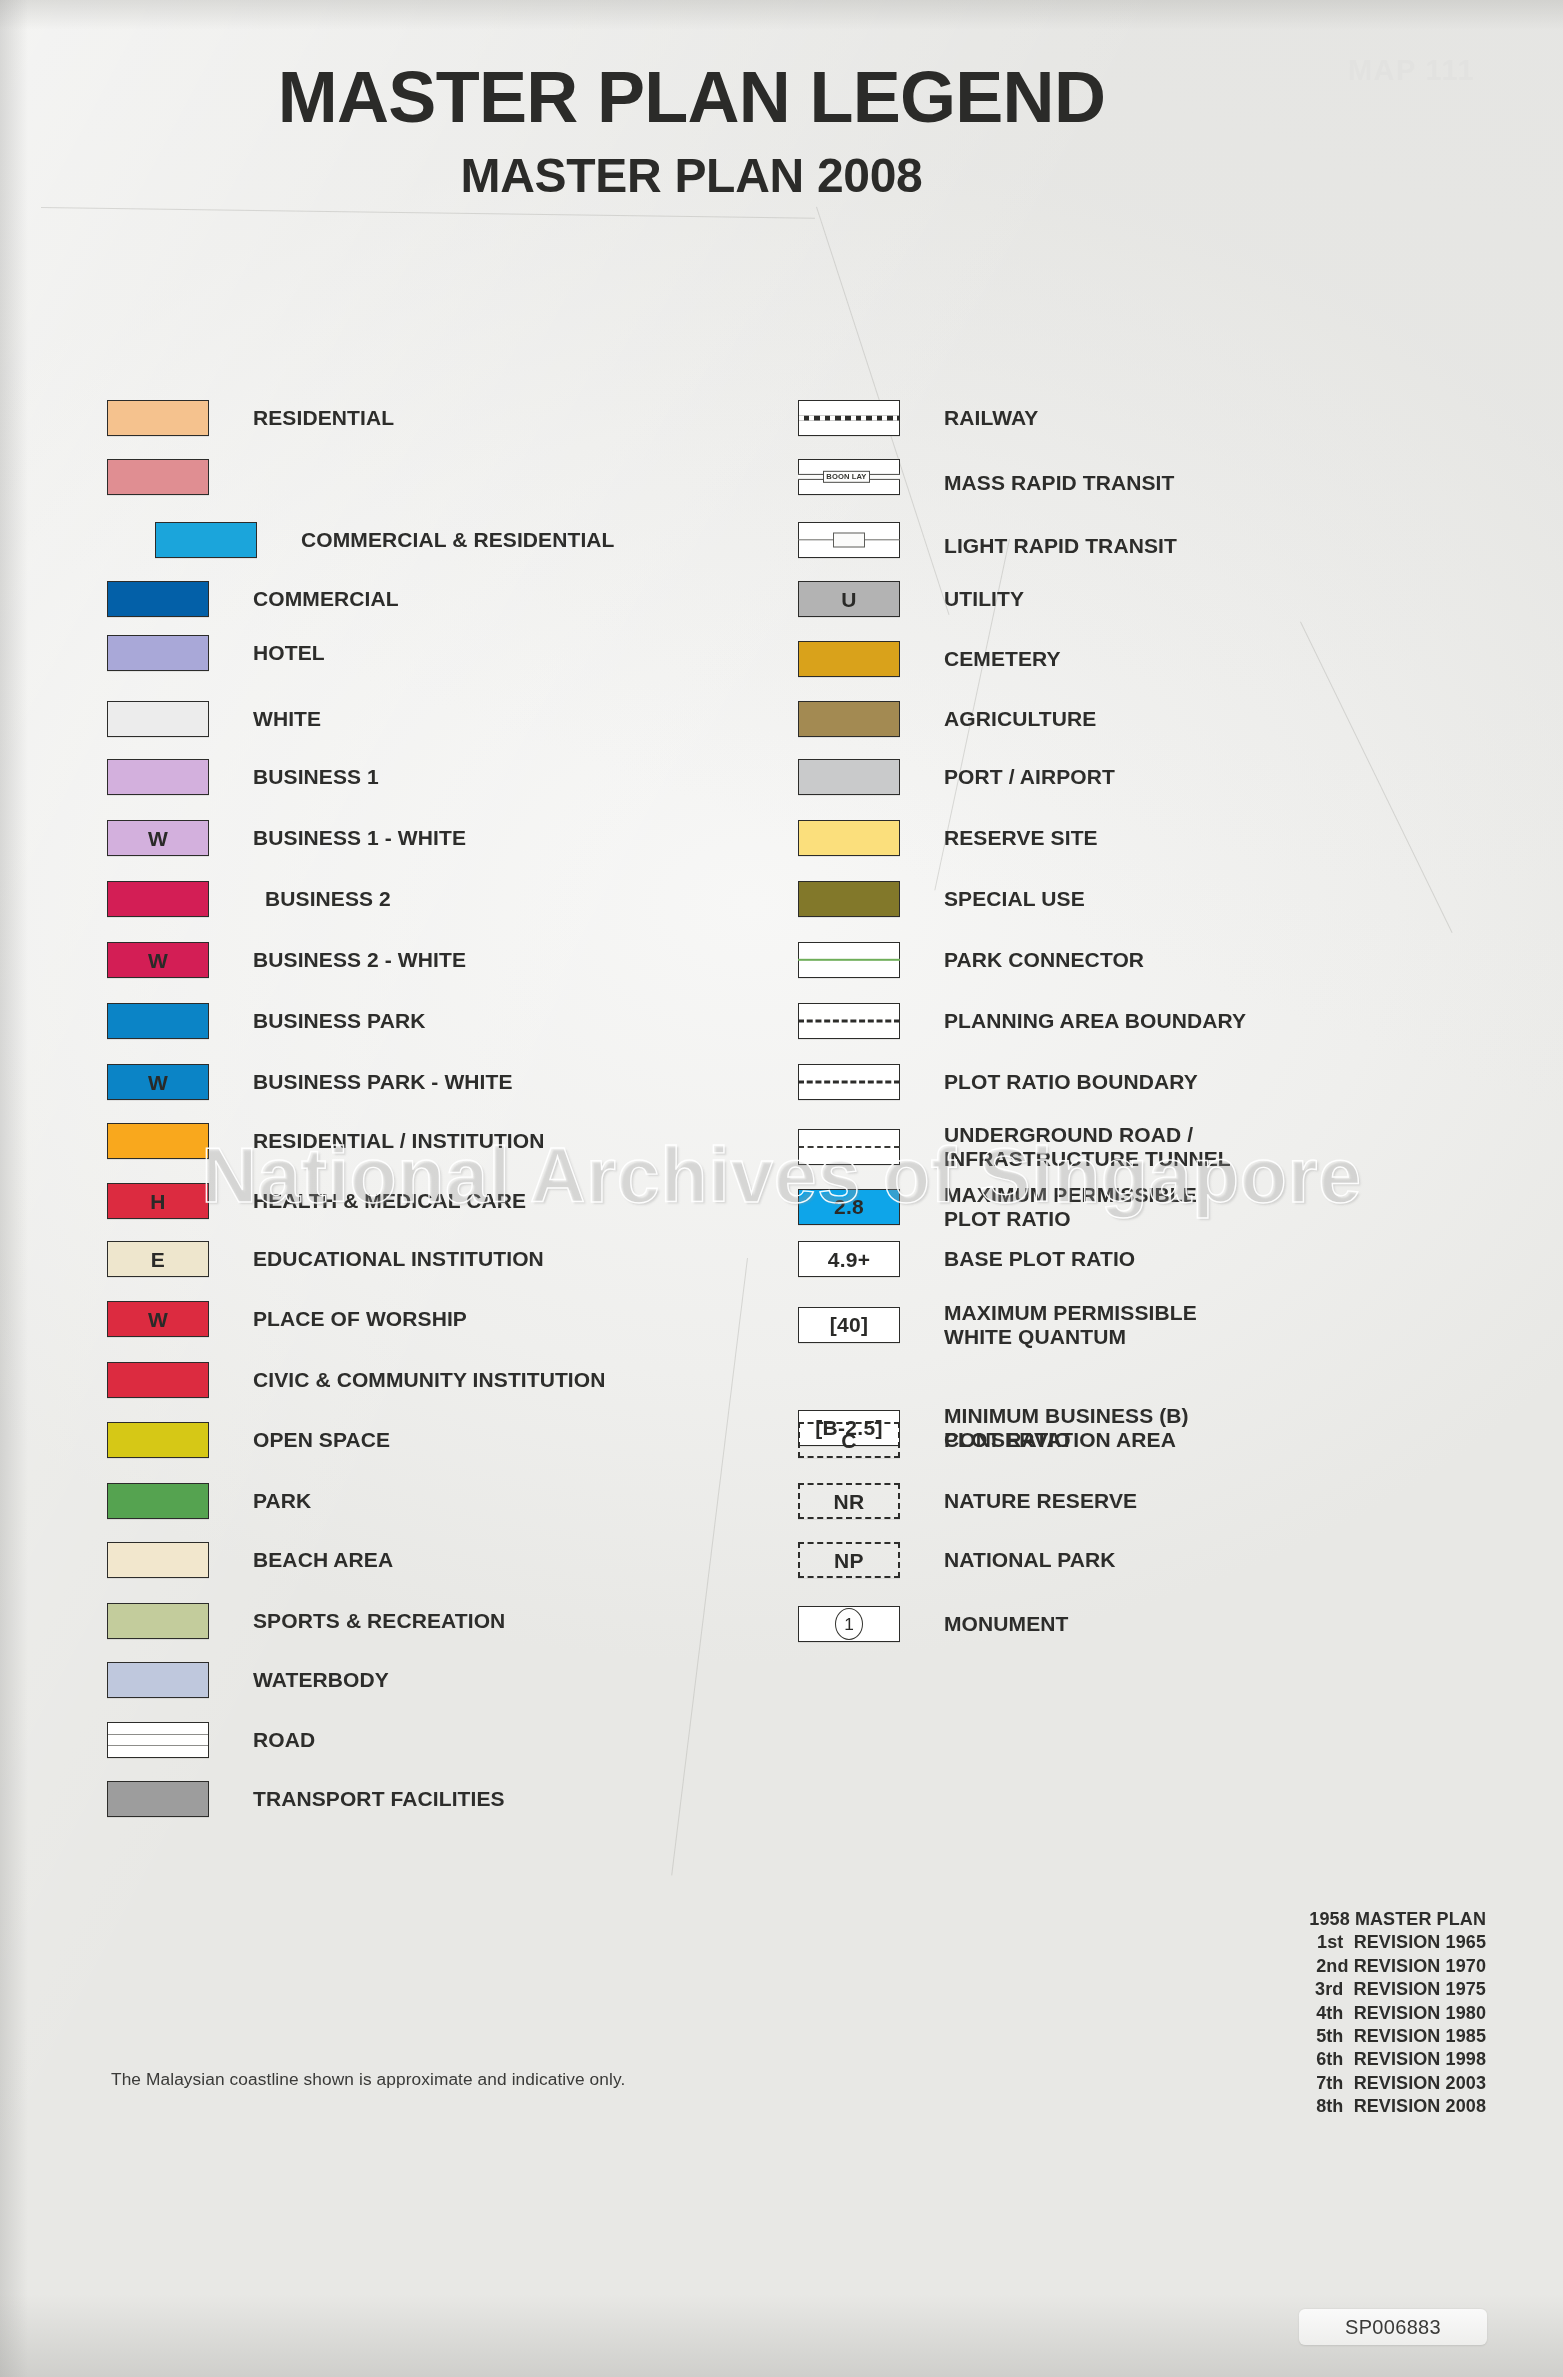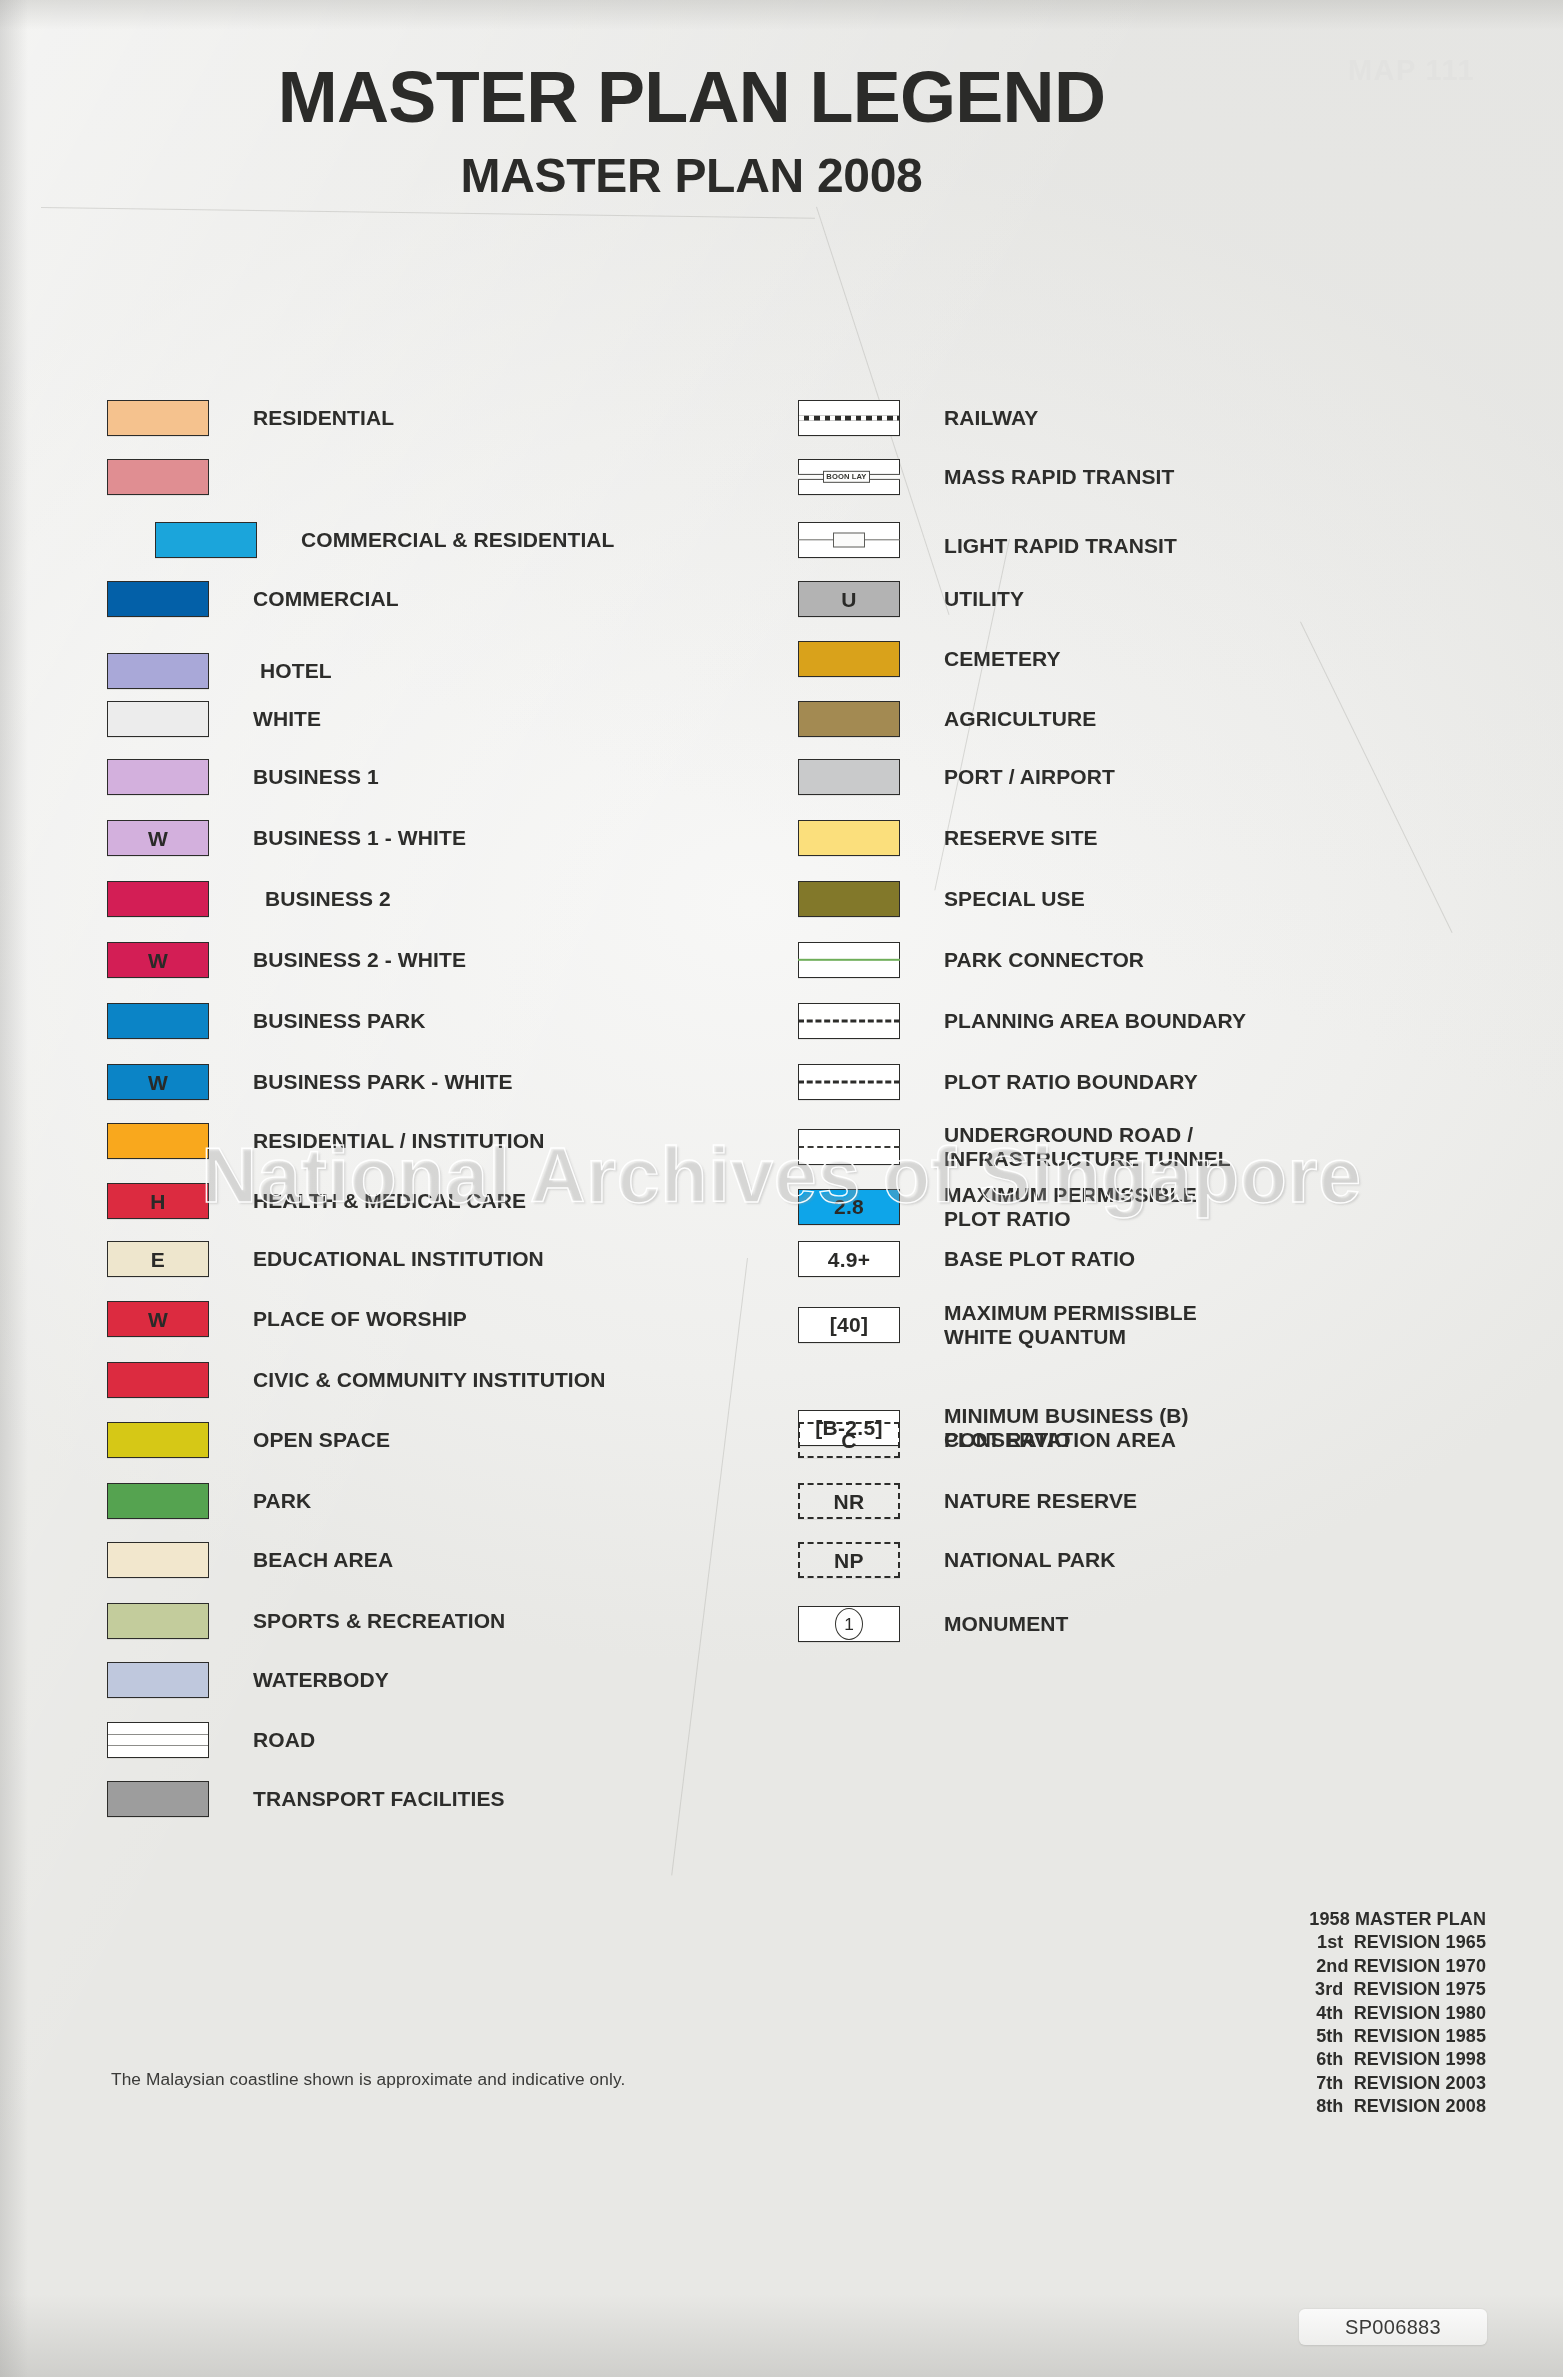--- a/index.html
+++ b/index.html
@@ -186,21 +186,21 @@
         <div class="swatch" style="background: rgb(27, 165, 219);"></div>
       </div>
       <div class="label">COMMERCIAL &amp; RESIDENTIAL</div>
     </div>
     <div class="legend-row" style="top: 181px;">
       <div class="swatch-cell">
         <div class="swatch" style="background: rgb(3, 96, 168);"></div>
       </div>
       <div class="label">COMMERCIAL</div>
     </div>
-    <div class="legend-row" style="top: 253px; gap: 7px;">
+    <div class="legend-row" style="top: 235px;">
       <div class="swatch-cell">
         <div class="swatch" style="background: rgb(169, 168, 216);"></div>
       </div>
       <div class="label">HOTEL</div>
     </div>
     <div class="legend-row" style="top: 301px;">
       <div class="swatch-cell">
         <div class="swatch" style="background: rgb(236, 236, 236);"></div>
       </div>
       <div class="label">WHITE</div>
@@ -334,21 +334,21 @@
 <div id="right-column" class="column">
     <div class="legend-row" style="top: 0px;">
       <div class="swatch-cell">
         <div class="swatch" style="background: rgb(255, 255, 255);">
           <span class="rail-line"></span>
           <span class="rail-ticks"></span>
         </div>
       </div>
       <div class="label">RAILWAY</div>
     </div>
-    <div class="legend-row" style="top: 59px;">
+    <div class="legend-row" style="top: 59px; align-items: flex-end;">
       <div class="swatch-cell">
         <div class="swatch" style="background: rgb(255, 255, 255);">
           <span class="mrt-line"></span>
           <span class="mrt-station">BOON LAY</span>
         </div>
       </div>
       <div class="label">MASS RAPID TRANSIT</div>
     </div>
     <div class="legend-row" style="top: 122px; align-items: flex-end;">
       <div class="swatch-cell">

